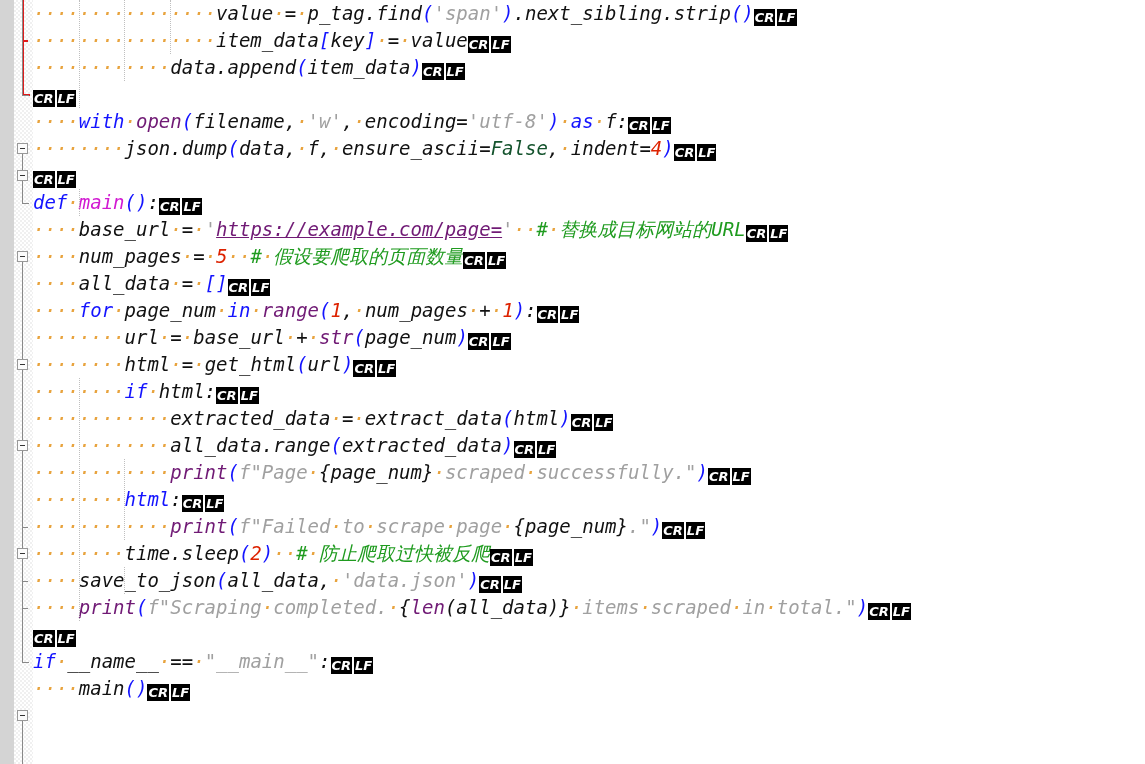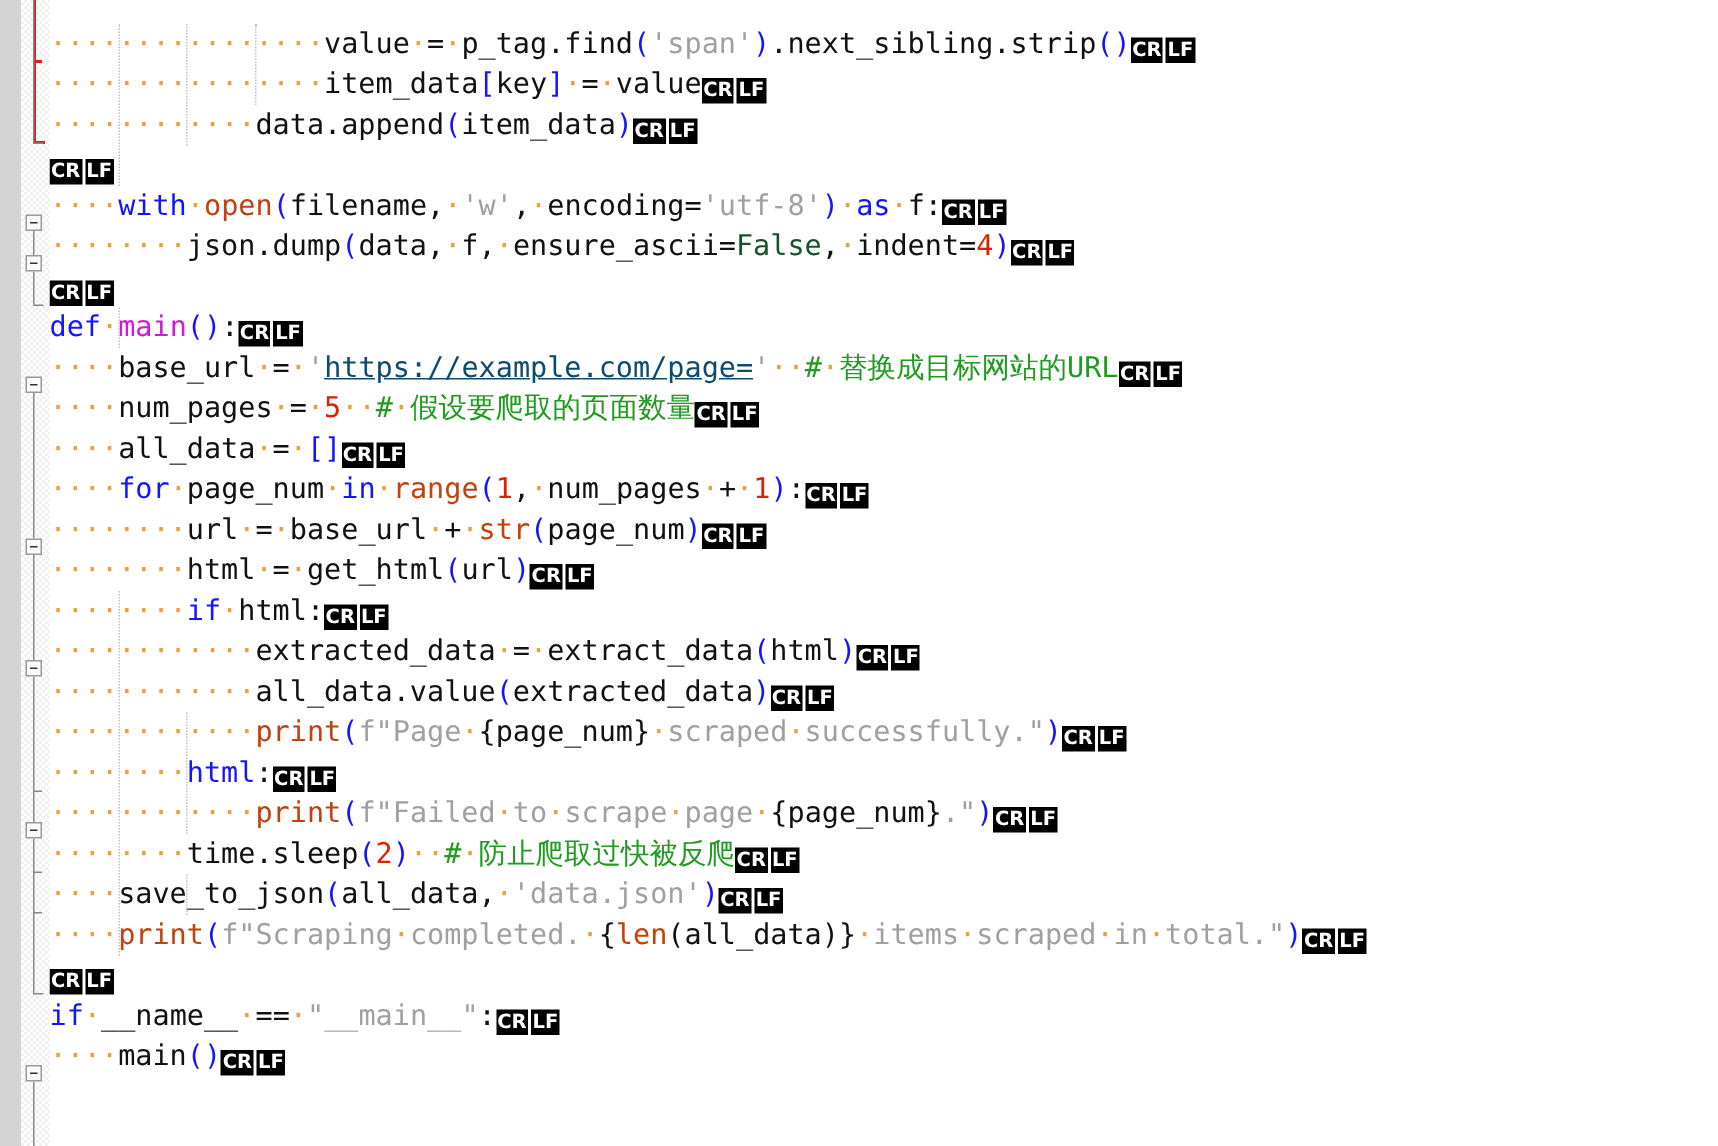--- a/index.html
+++ b/index.html
@@ -69,23 +69,24 @@
     content: "";
     position: absolute;
     left: 2px; top: 4px;
     width: 5px; height: 0;
     border-top: 1px solid #333;
   }
 
   
   #code {
     position: absolute;
-    left: 33px; top: 16px;
+    left: 33px; top: 0;
     width: 1112px; height: 596px;
     z-index: 2;
+    font-style: italic;
   }
 
   .line {
     position: relative;
     height: 27px;
     line-height: 27px;
     white-space: pre;
     font-size: 19px;
     font-family: "DejaVu Sans Mono", "Liberation Mono", monospace;
     color: #111111;
@@ -96,28 +97,28 @@
     position: absolute;
     top: 0;
     width: 0;
     border-left: 1px dotted #bfbfbf;
     z-index: 1;
   }
 
   
   .kw      { color: #1414ff; }           
   .fn      { color: #d21ad2; }           
-  .builtin { color: #c2410c; }           
+  .builtin { color: #701a75; }           
   .const   { color: #14532d; }           
   .num     { color: #dd2200; }           
   .str     { color: #a0a0a0; }           
   .cmt     { color: #1f9b1f; }           
   .punct   { color: #1414ff; }           
   .plain   { color: #111111; }
-  .link    { color: #0c4a6e; text-decoration: underline; }
+  .link    { color: #701a75; text-decoration: underline; }
 
   
   .sp {
     color: #e8a33d;
   }
 
   
   .crlf {
     display: inline-block;
     vertical-align: baseline;
@@ -179,21 +180,21 @@
       <div class="line"><span class="crlf"><b>CR</b><b>LF</b></span></div>
       <div class="line"><span class="kw">def</span><span class="plain"><span class="sp">·</span></span><span class="fn">main</span><span class="punct">()</span><span class="plain">:</span><span class="crlf"><b>CR</b><b>LF</b></span></div>
       <div class="line"><span class="sp">····</span><span class="plain">base_url<span class="sp">·</span></span><span class="plain">=<span class="sp">·</span></span><span class="str">'</span><span class="link">https://example.com/page=</span><span class="str">'</span><span class="sp">··</span><span class="cmt">#<span class="sp">·</span>替换成目标网站的URL</span><span class="crlf"><b>CR</b><b>LF</b></span></div>
       <div class="line"><span class="sp">····</span><span class="plain">num_pages<span class="sp">·</span></span><span class="plain">=<span class="sp">·</span></span><span class="num">5</span><span class="sp">··</span><span class="cmt">#<span class="sp">·</span>假设要爬取的页面数量</span><span class="crlf"><b>CR</b><b>LF</b></span></div>
       <div class="line"><span class="sp">····</span><span class="plain">all_data<span class="sp">·</span></span><span class="plain">=<span class="sp">·</span></span><span class="punct">[]</span><span class="crlf"><b>CR</b><b>LF</b></span></div>
       <div class="line"><span class="sp">····</span><span class="kw">for</span><span class="plain"><span class="sp">·</span>page_num<span class="sp">·</span></span><span class="kw">in</span><span class="plain"><span class="sp">·</span></span><span class="builtin">range</span><span class="punct">(</span><span class="num">1</span><span class="plain">,</span><span class="plain"><span class="sp">·</span>num_pages<span class="sp">·</span></span><span class="plain">+<span class="sp">·</span></span><span class="num">1</span><span class="punct">)</span><span class="plain">:</span><span class="crlf"><b>CR</b><b>LF</b></span></div>
       <div class="line"><span class="sp">········</span><span class="plain">url<span class="sp">·</span></span><span class="plain">=<span class="sp">·</span></span><span class="plain">base_url<span class="sp">·</span></span><span class="plain">+<span class="sp">·</span></span><span class="builtin">str</span><span class="punct">(</span><span class="plain">page_num</span><span class="punct">)</span><span class="crlf"><b>CR</b><b>LF</b></span></div>
       <div class="line"><span class="sp">········</span><span class="plain">html<span class="sp">·</span></span><span class="plain">=<span class="sp">·</span></span><span class="plain">get_html</span><span class="punct">(</span><span class="plain">url</span><span class="punct">)</span><span class="crlf"><b>CR</b><b>LF</b></span></div>
       <div class="line"><span class="sp">········</span><span class="kw">if</span><span class="plain"><span class="sp">·</span>html:</span><span class="crlf"><b>CR</b><b>LF</b></span></div>
       <div class="line"><span class="sp">············</span><span class="plain">extracted_data<span class="sp">·</span></span><span class="plain">=<span class="sp">·</span></span><span class="plain">extract_data</span><span class="punct">(</span><span class="plain">html</span><span class="punct">)</span><span class="crlf"><b>CR</b><b>LF</b></span></div>
-      <div class="line"><span class="sp">············</span><span class="plain">all_data.value</span><span class="punct">(</span><span class="plain">extracted_data</span><span class="punct">)</span><span class="crlf"><b>CR</b><b>LF</b></span></div>
+      <div class="line"><span class="sp">············</span><span class="plain">all_data.range</span><span class="punct">(</span><span class="plain">extracted_data</span><span class="punct">)</span><span class="crlf"><b>CR</b><b>LF</b></span></div>
       <div class="line"><span class="sp">············</span><span class="builtin">print</span><span class="punct">(</span><span class="str">f"Page<span class="sp">·</span></span><span class="plain">{page_num}</span><span class="str"><span class="sp">·</span>scraped<span class="sp">·</span>successfully."</span><span class="punct">)</span><span class="crlf"><b>CR</b><b>LF</b></span></div>
       <div class="line"><span class="sp">········</span><span class="kw">html</span><span class="plain">:</span><span class="crlf"><b>CR</b><b>LF</b></span></div>
       <div class="line"><span class="sp">············</span><span class="builtin">print</span><span class="punct">(</span><span class="str">f"Failed<span class="sp">·</span>to<span class="sp">·</span>scrape<span class="sp">·</span>page<span class="sp">·</span></span><span class="plain">{page_num}</span><span class="str">."</span><span class="punct">)</span><span class="crlf"><b>CR</b><b>LF</b></span></div>
       <div class="line"><span class="sp">········</span><span class="plain">time.sleep</span><span class="punct">(</span><span class="num">2</span><span class="punct">)</span><span class="sp">··</span><span class="cmt">#<span class="sp">·</span>防止爬取过快被反爬</span><span class="crlf"><b>CR</b><b>LF</b></span></div>
       <div class="line"><span class="sp">····</span><span class="plain">save_to_json</span><span class="punct">(</span><span class="plain">all_data,</span><span class="plain"><span class="sp">·</span></span><span class="str">'data.json'</span><span class="punct">)</span><span class="crlf"><b>CR</b><b>LF</b></span></div>
       <div class="line"><span class="sp">····</span><span class="builtin">print</span><span class="punct">(</span><span class="str">f"Scraping<span class="sp">·</span>completed.<span class="sp">·</span></span><span class="plain">{</span><span class="builtin">len</span><span class="plain">(all_data)</span><span class="plain">}</span><span class="str"><span class="sp">·</span>items<span class="sp">·</span>scraped<span class="sp">·</span>in<span class="sp">·</span>total."</span><span class="punct">)</span><span class="crlf"><b>CR</b><b>LF</b></span></div>
       <div class="line"><span class="crlf"><b>CR</b><b>LF</b></span></div>
       <div class="line"><span class="kw">if</span><span class="plain"><span class="sp">·</span>__name__<span class="sp">·</span></span><span class="plain">==<span class="sp">·</span></span><span class="str">"__main__"</span><span class="plain">:</span><span class="crlf"><b>CR</b><b>LF</b></span></div>
       <div class="line"><span class="sp">····</span><span class="plain">main</span><span class="punct">()</span><span class="crlf"><b>CR</b><b>LF</b></span></div>
       <div class="guide" style="left: 45.68px; top: 0px; height: 108px;"></div>

